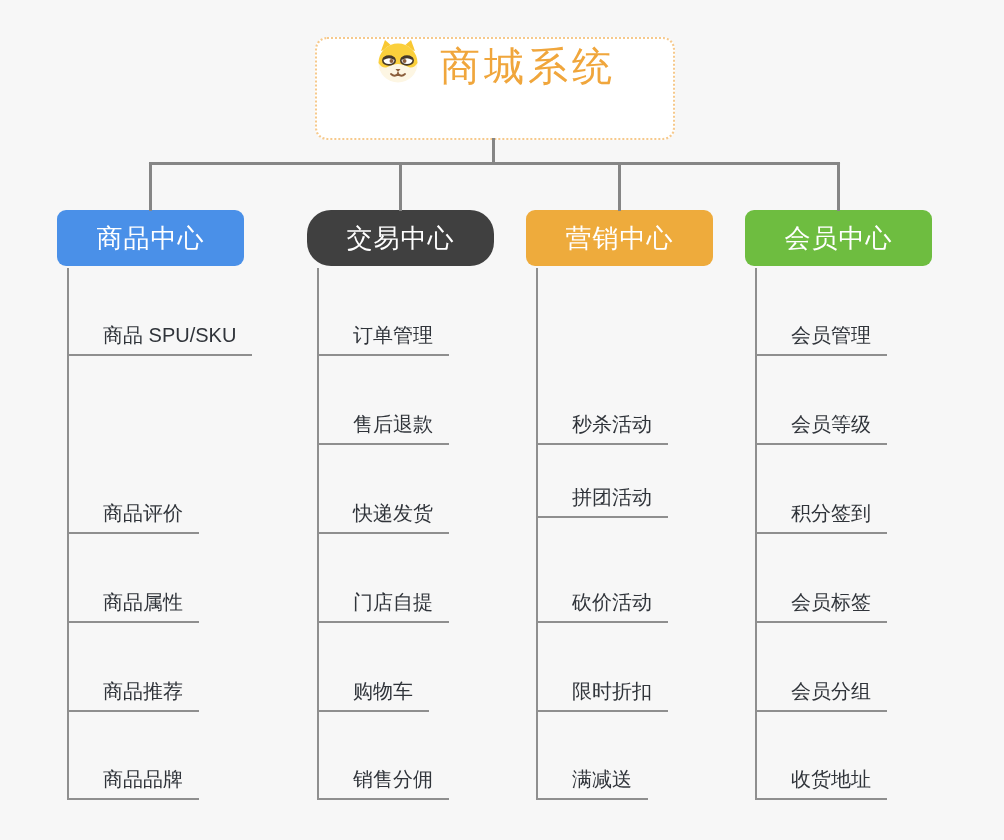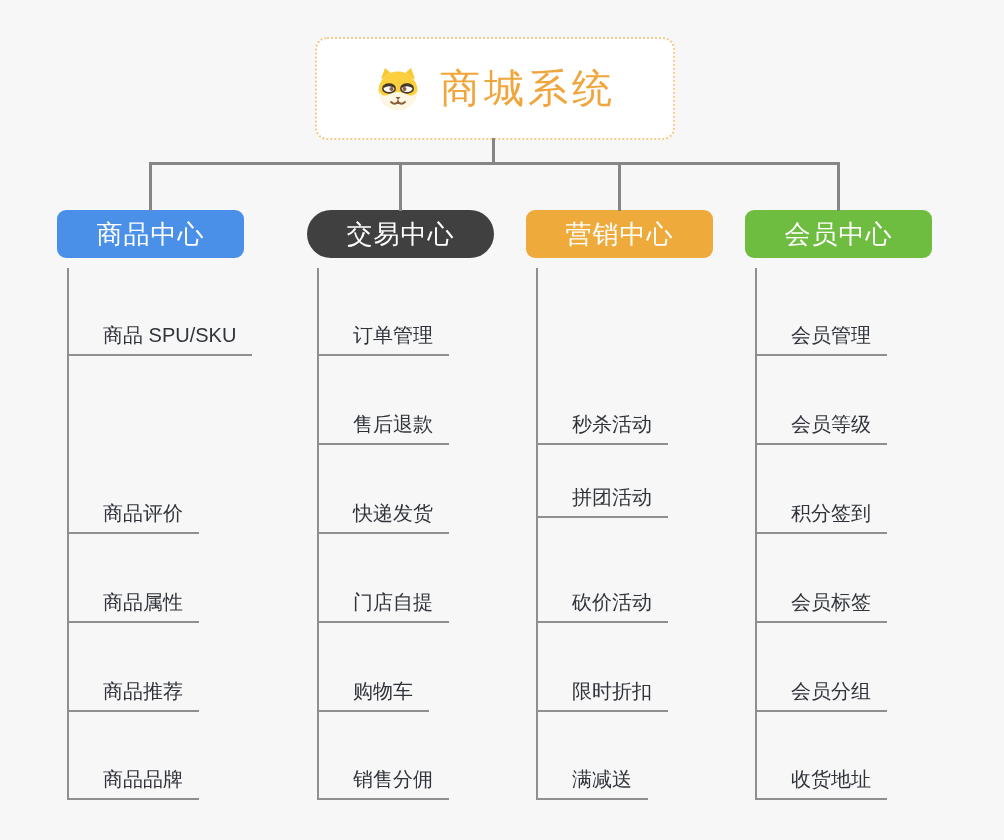--- a/index.html
+++ b/index.html
@@ -8,38 +8,38 @@
     background:#f7f7f7;
     width:1004px;height:840px;overflow:hidden;
   }
   #canvas{position:relative;width:1004px;height:840px;background:var(--bg,#f7f7f7);}
 
   
   .root-node{
     position:absolute;left:315px;top:37px;width:360px;height:103px;
     background:#ffffff;border:2px dotted var(--root-border,#f6c98c);
     border-radius:12px;box-sizing:border-box;
-    display:flex;align-items:center;justify-content:center;gap:18px;
+    display:flex;justify-content:center;gap:18px;
   }
   .root-title{
     font-size:40px;letter-spacing:4px;font-weight:500;
     color:var(--root-title,#f0a63c);white-space:nowrap;
   }
   .root-icon{width:48px;height:44px;flex:0 0 auto;}
 
   
   .conn{position:absolute;background:var(--conn,#868686);}
   .conn.stem{left:492px;top:138px;width:3px;height:25px;}
   .conn.hline{top:162px;height:3px;border-radius:2px;}
   .conn.drop{top:162px;width:3px;height:49px;}
 
   
   .branch{position:absolute;top:210px;width:250px;height:600px;}
   .branch-header{
-    position:absolute;left:0;top:0;width:187px;height:48px;
+    position:absolute;left:0;top:0;width:187px;height:56px;
     border-radius:9px;display:flex;align-items:center;justify-content:center;
     color:#ffffff;font-size:26px;letter-spacing:1px;white-space:nowrap;
     cursor:default;
   }
   .branch-spine{
     position:absolute;left:10px;top:58px;width:2px;
     background:var(--line,#8f8f8f);
   }
   .sub-item{
     position:absolute;left:10px;transform:translateY(-100%);

